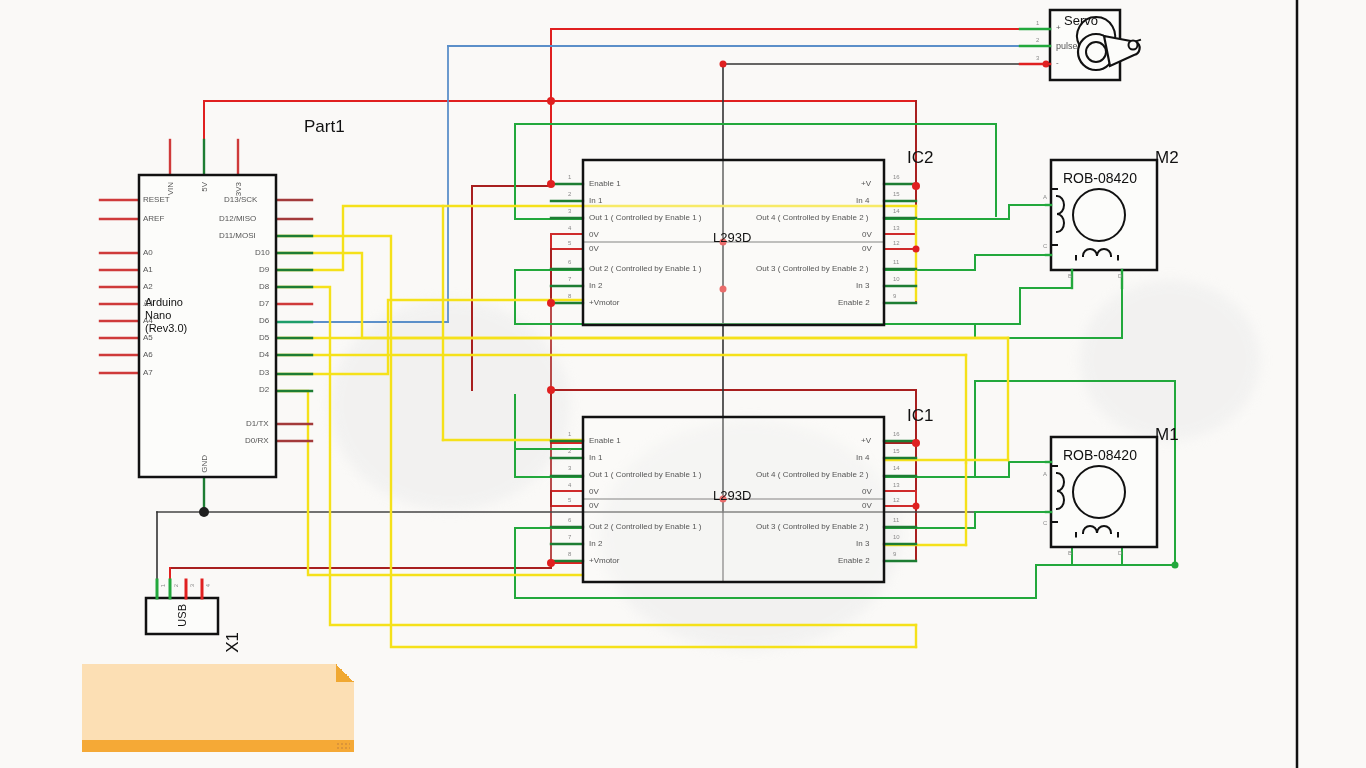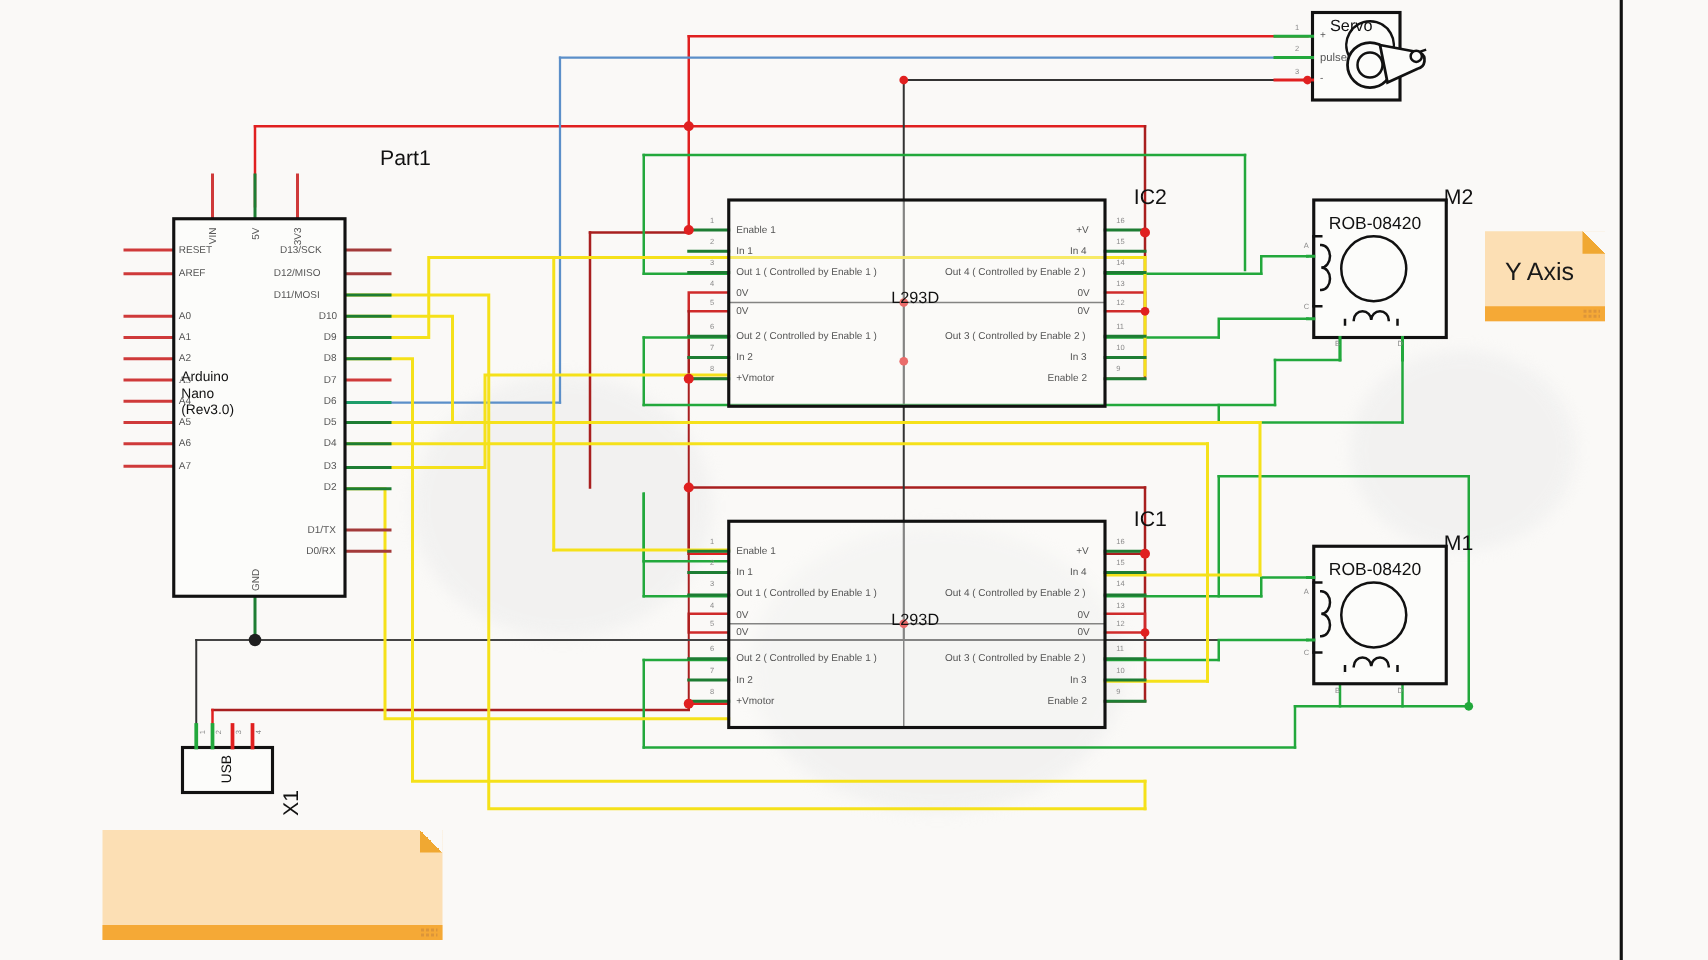--- a/index.html
+++ b/index.html
@@ -416,26 +416,20 @@
   <div class="pinnum" style="left:1068px;top:550px;">B</div>
   <div class="pinnum" style="left:1118px;top:550px;">D</div>
 
   <div class="ictitle vert" style="left:176px;top:604px;font-size:11px;">USB</div>
   <div class="reftext vert" style="left:223px;top:632px;">X1</div>
   <div class="pinnum vert" style="left:160px;top:584px;">1</div>
   <div class="pinnum vert" style="left:173px;top:584px;">2</div>
   <div class="pinnum vert" style="left:189px;top:584px;">3</div>
   <div class="pinnum vert" style="left:205px;top:584px;">4</div>
 
-  <div class="note" style="left:1188px;top:185px;width:96px;height:72px;">
-    <div class="fold"></div>
-    <div class="txt" style="font-size:20px;">Y Axis</div>
-    <div class="foot"></div>
-    <div class="grip"></div>
-  </div>
 
 
   <div class="note" style="left:82px;top:664px;width:272px;height:88px;">
     <div class="fold"></div>
     <div class="foot"></div>
     <div class="grip"></div>
   </div>
 
 </div>
 

